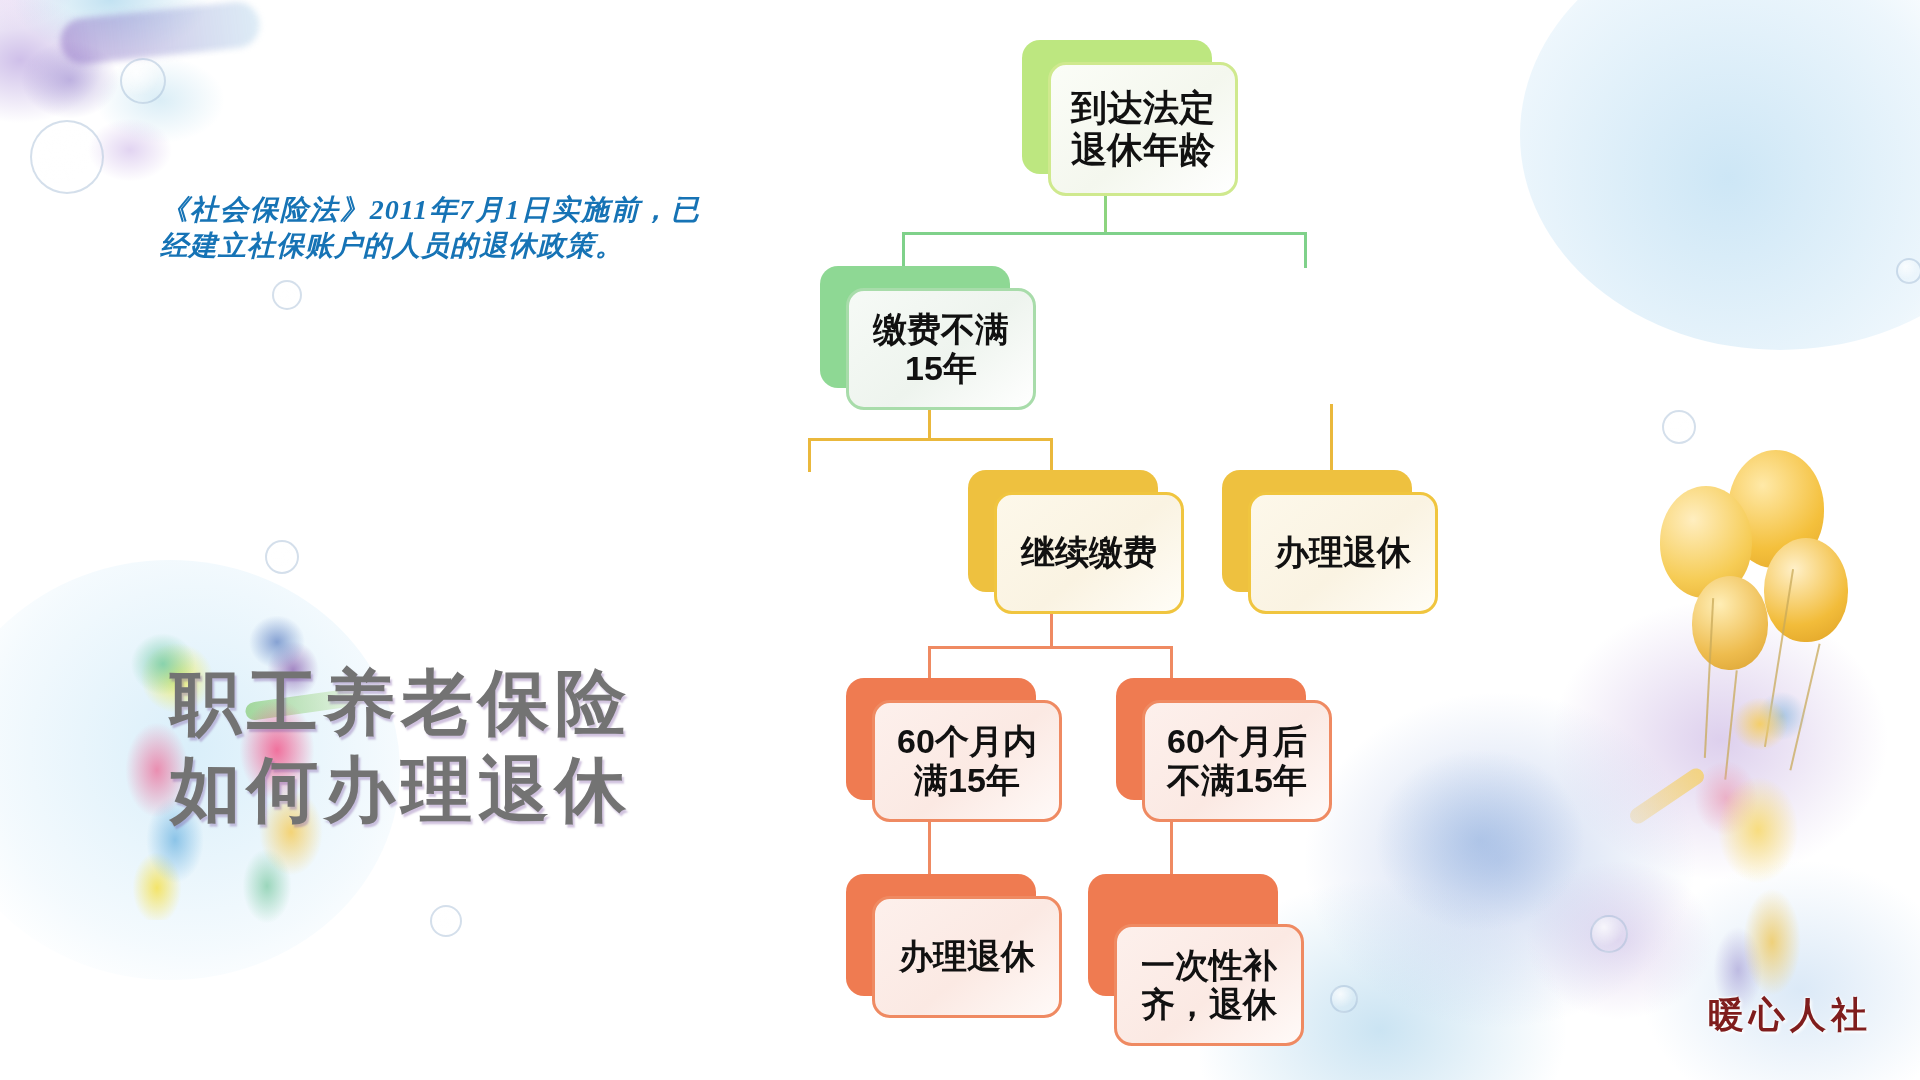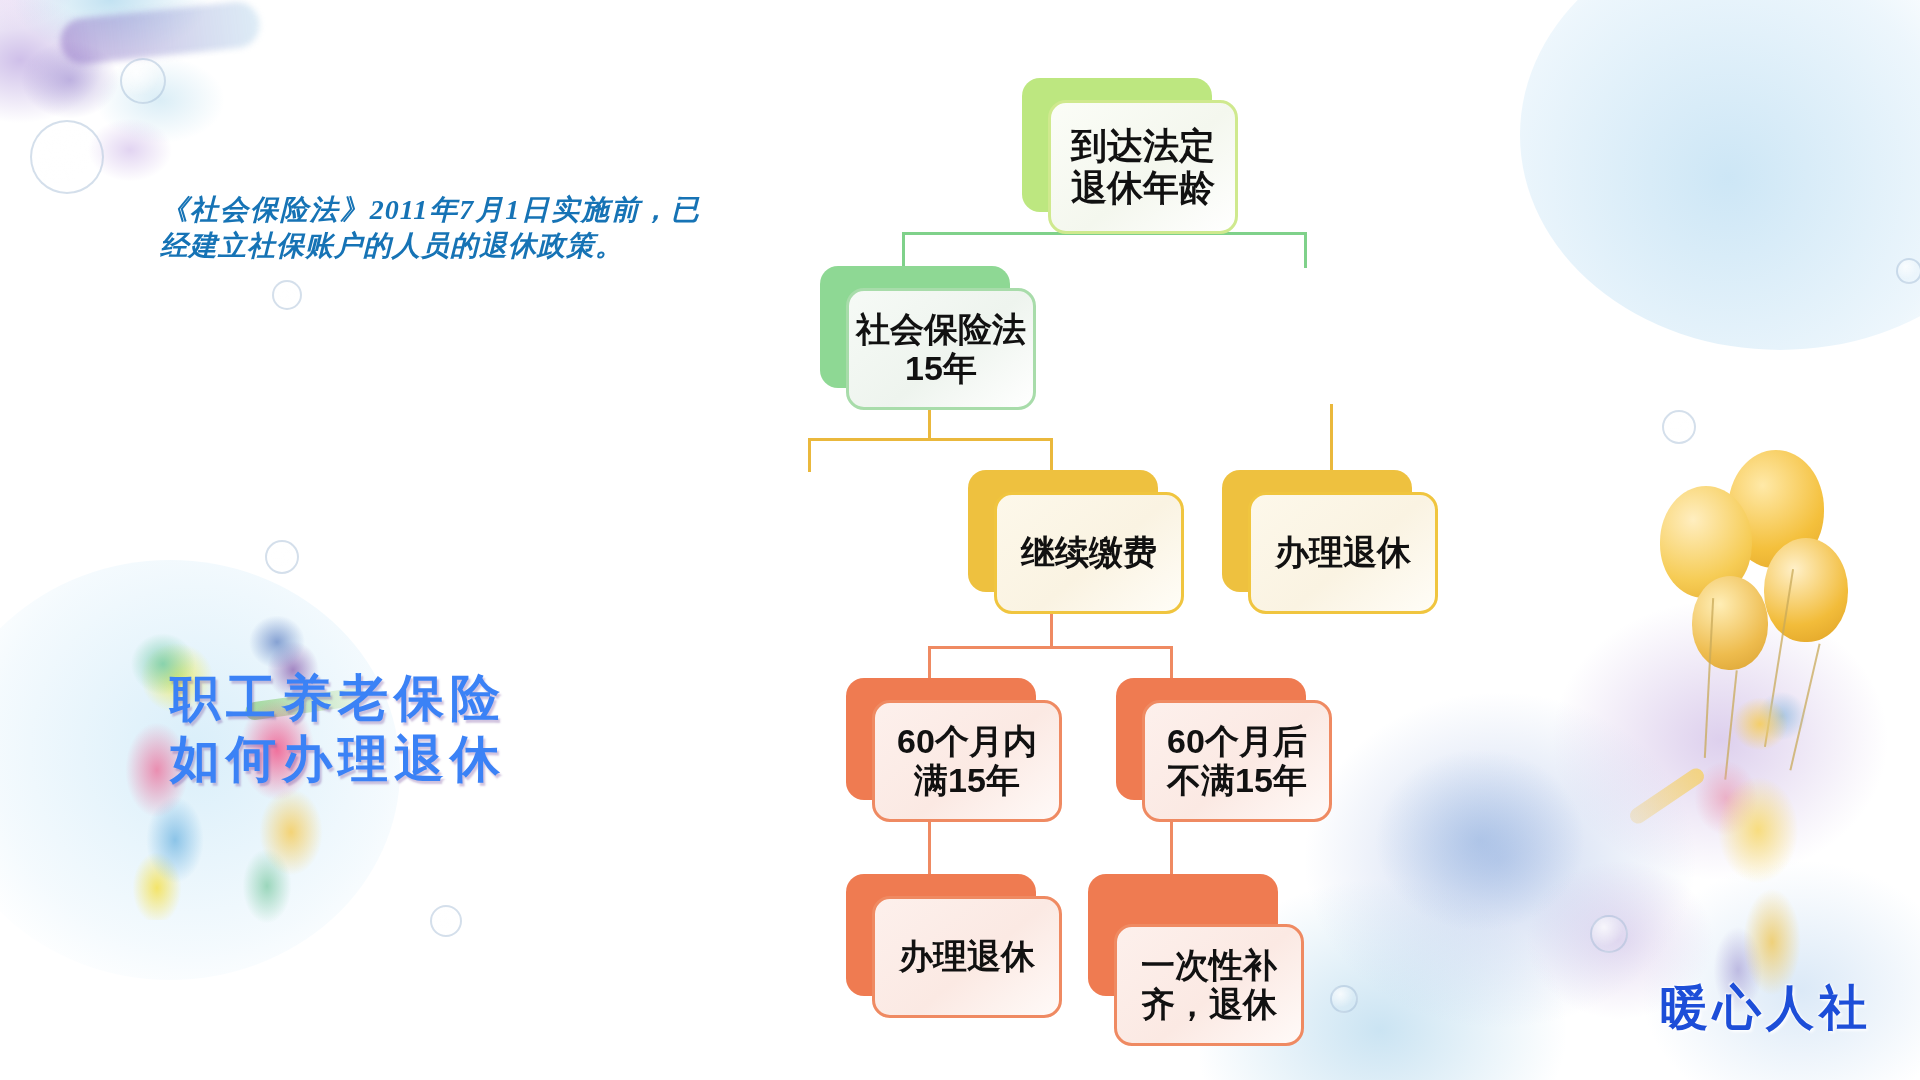--- a/index.html
+++ b/index.html
@@ -104,32 +104,31 @@
   .para{
     position:absolute;left:160px;top:192px;width:540px;
     font-family:"Liberation Serif","DejaVu Serif",serif;
     font-size:28px;line-height:1.30;color:#1673b5;
     font-style:italic;font-weight:600;letter-spacing:1px;text-align:justify;
     text-shadow:0 1px 0 rgba(255,255,255,.7);
   }
   .big-title{
     position:absolute;left:170px;top:660px;width:620px;
     font-family:"Liberation Serif","DejaVu Serif",serif;
-    font-size:50px;line-height:1.22;color:#3b82f6;font-weight:700;
+    font-size:71px;line-height:1.22;color:#737373;font-weight:700;
     letter-spacing:6px;
     text-shadow:2px 3px 2px rgba(120,80,160,.35);
-    margin-top:8px;
   }
   .big-title .ln{display:block;white-space:nowrap;}
 
   .watermark{
     position:absolute;right:48px;bottom:40px;
     font-family:"Liberation Serif","DejaVu Serif",serif;
-    font-size:48px;font-weight:700;letter-spacing:5px;
-    color:#1d4ed8;
+    font-size:36px;font-weight:700;letter-spacing:5px;
+    color:#7f1d1d;
     text-shadow:0 0 2px #fff, 2px 2px 3px rgba(255,255,255,.85), -1px -1px 2px rgba(255,255,255,.8);
   }
 
   
   #flow{position:absolute;left:760px;top:0;width:1160px;height:1080px;}
   .node{position:absolute;}
   .node .shadow{position:absolute;left:0;top:0;width:100%;height:100%;border-radius:18px;}
   .node .card{
     position:absolute;left:26px;top:22px;width:100%;height:100%;
     border-radius:18px;border:3px solid #cfcfcf;
@@ -227,35 +226,35 @@
     <div class="ln-v amber-line" style="left:570px;top:404px;height:68px;"></div>
 
     <div class="ln-v coral-line" style="left:290px;top:610px;height:36px;"></div>
     <div class="ln-h coral-line" style="left:168px;top:646px;width:244px;"></div>
     <div class="ln-v coral-line" style="left:168px;top:646px;height:36px;"></div>
     <div class="ln-v coral-line" style="left:410px;top:646px;height:36px;"></div>
 
     <div class="ln-v coral-line" style="left:168px;top:812px;height:66px;"></div>
     <div class="ln-v coral-line" style="left:410px;top:812px;height:66px;"></div>
 
-    <div class="node g1" style="left:262px;top:40px;width:190px;height:134px;margin-top:38px;">
+    <div class="node g1" style="left:262px;top:40px;width:190px;height:134px;">
       <div class="shadow"></div>
       <div class="card" style="font-size:36px;">
         <div>
           <span>到达法定</span>
           <span>退休年龄</span>
         </div>
       </div>
     </div>
 
     <div class="node g2" style="left:60px;top:266px;width:190px;height:122px;">
       <div class="shadow"></div>
       <div class="card" style="font-size:34px;">
         <div>
-          <span>社会保险法</span>
+          <span>缴费不满</span>
           <span>15年</span>
         </div>
       </div>
     </div>
 
 
 
     <div class="node a1" style="left:208px;top:470px;width:190px;height:122px;">
       <div class="shadow"></div>
       <div class="card" style="font-size:34px;">

